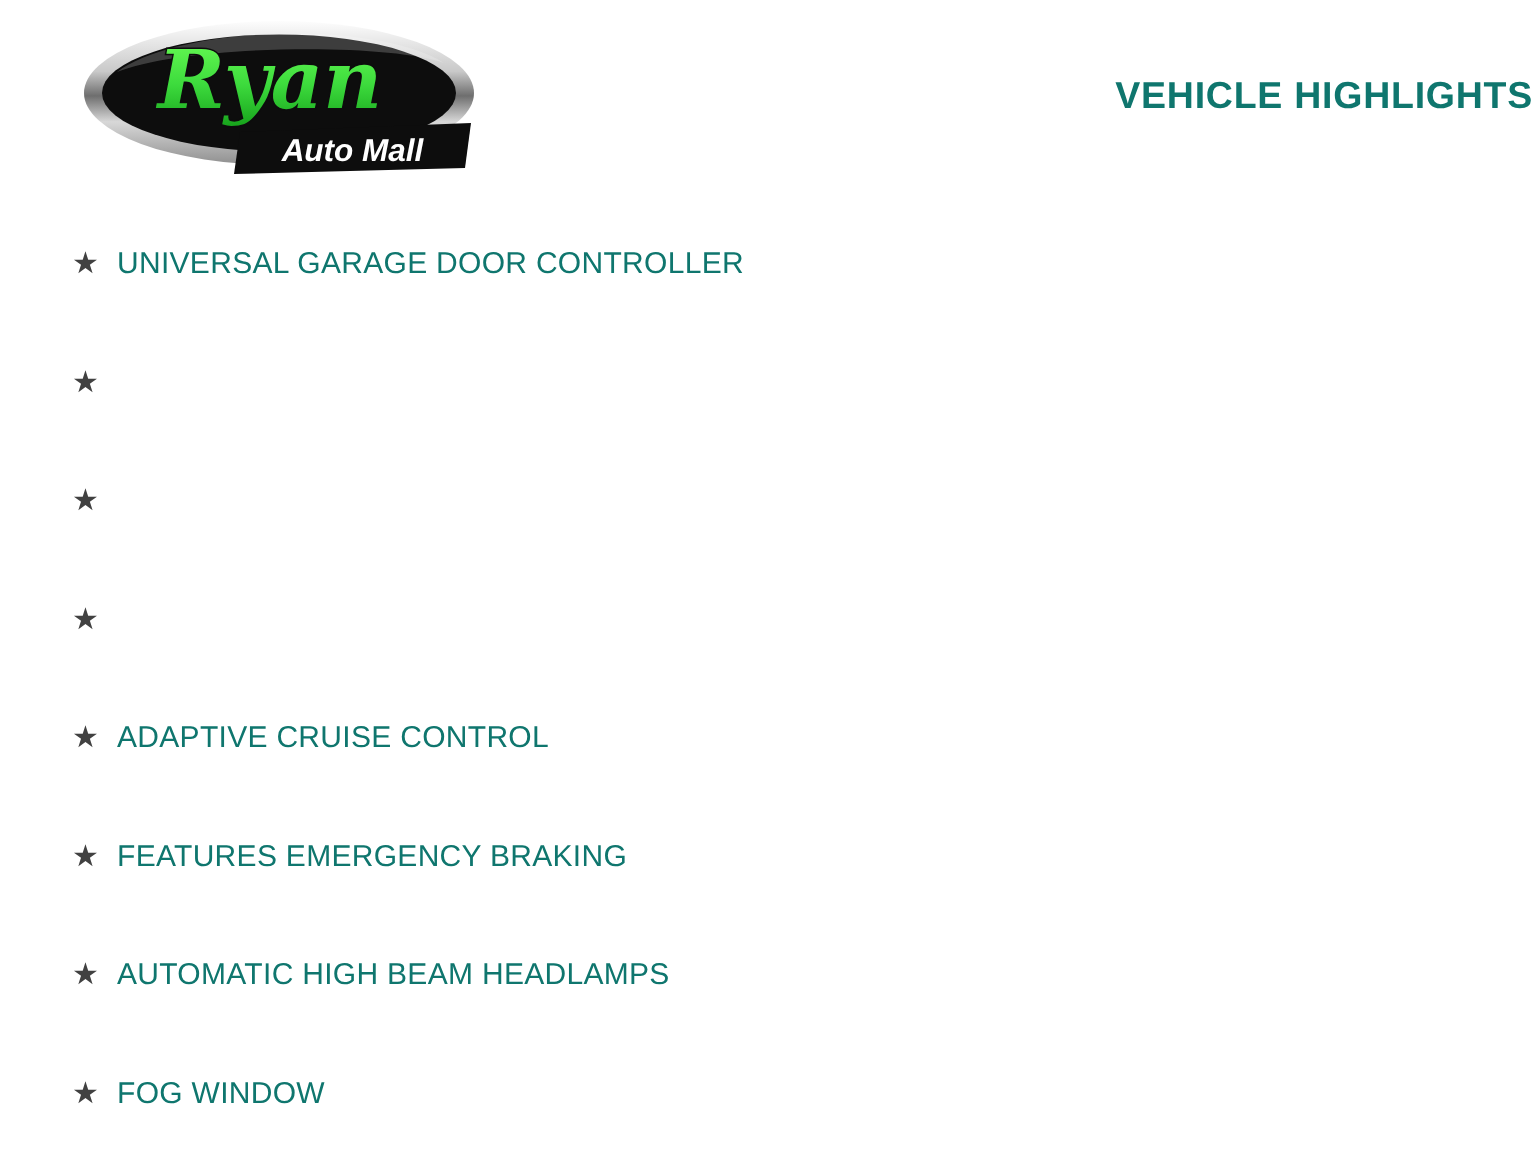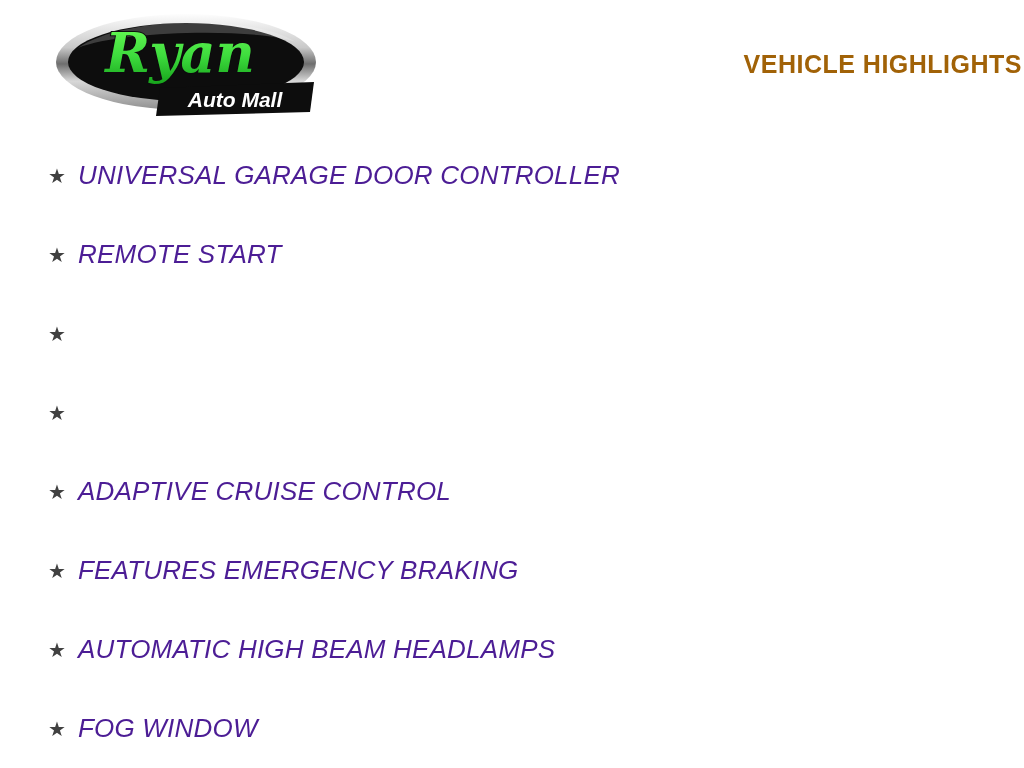--- a/index.html
+++ b/index.html
@@ -36,21 +36,21 @@
   }
   .logo svg { display: block; }
 
   .header-title {
     position: absolute;
     right: 36px;
     top: 50px;
     font-size: 25px;
     font-weight: bold;
     letter-spacing: 0.5px;
-    color: #a16207;
+    color: #0f766e;
     white-space: nowrap;
   }
 
   
   .highlights {
     position: absolute;
     left: 0;
     top: 136px;
     right: 0;
   }
@@ -62,26 +62,25 @@
   }
   .hl-star {
     width: 30px;
     flex: 0 0 30px;
     font-size: 20px;
     line-height: 1;
     color: #414141;
     text-align: left;
   }
   .hl-text {
-    font-size: 26px;
+    font-size: 20px;
     line-height: 1.1;
-    color: #4c1d95;
+    color: #0f766e;
     letter-spacing: 0.2px;
     white-space: nowrap;
-    font-style: italic;
   }
 </style>
 </head>
 <body>
 
 <div class="page">
 
   <div class="header">
 
     <div class="logo">
@@ -119,21 +118,20 @@
 
   <div class="highlights">
 
     <div class="hl-row">
       <span class="hl-star">★</span>
       <span class="hl-text">UNIVERSAL GARAGE DOOR CONTROLLER</span>
     </div>
 
     <div class="hl-row">
       <span class="hl-star">★</span>
-      <span class="hl-text">REMOTE START</span>
     </div>
 
     <div class="hl-row">
       <span class="hl-star">★</span>
     </div>
 
     <div class="hl-row">
       <span class="hl-star">★</span>
     </div>
 

